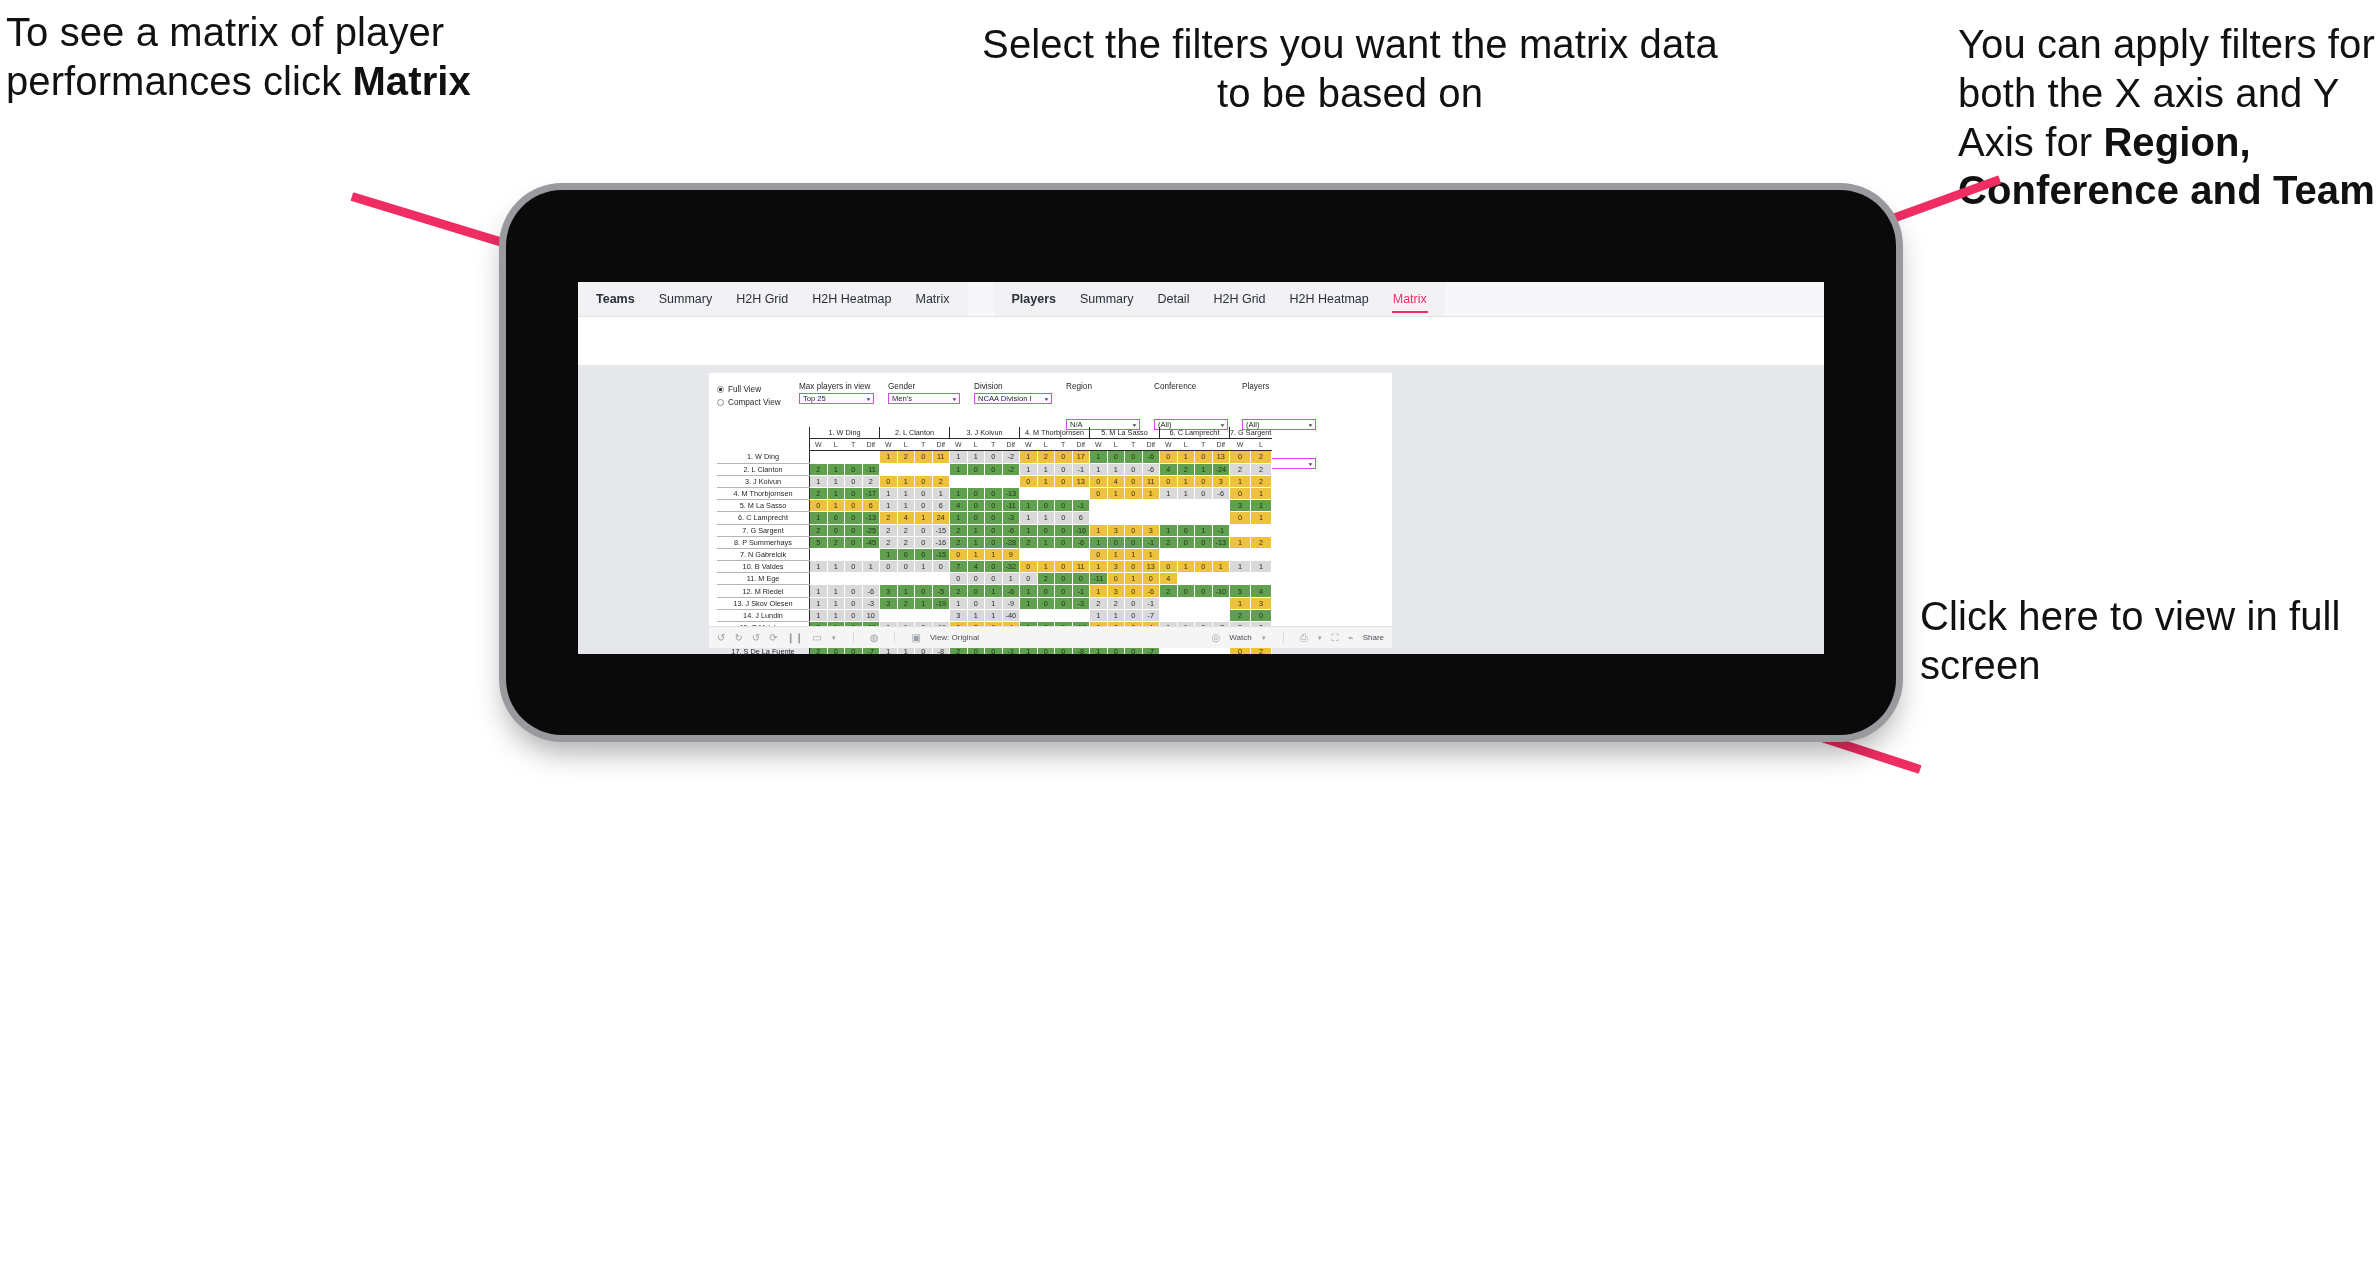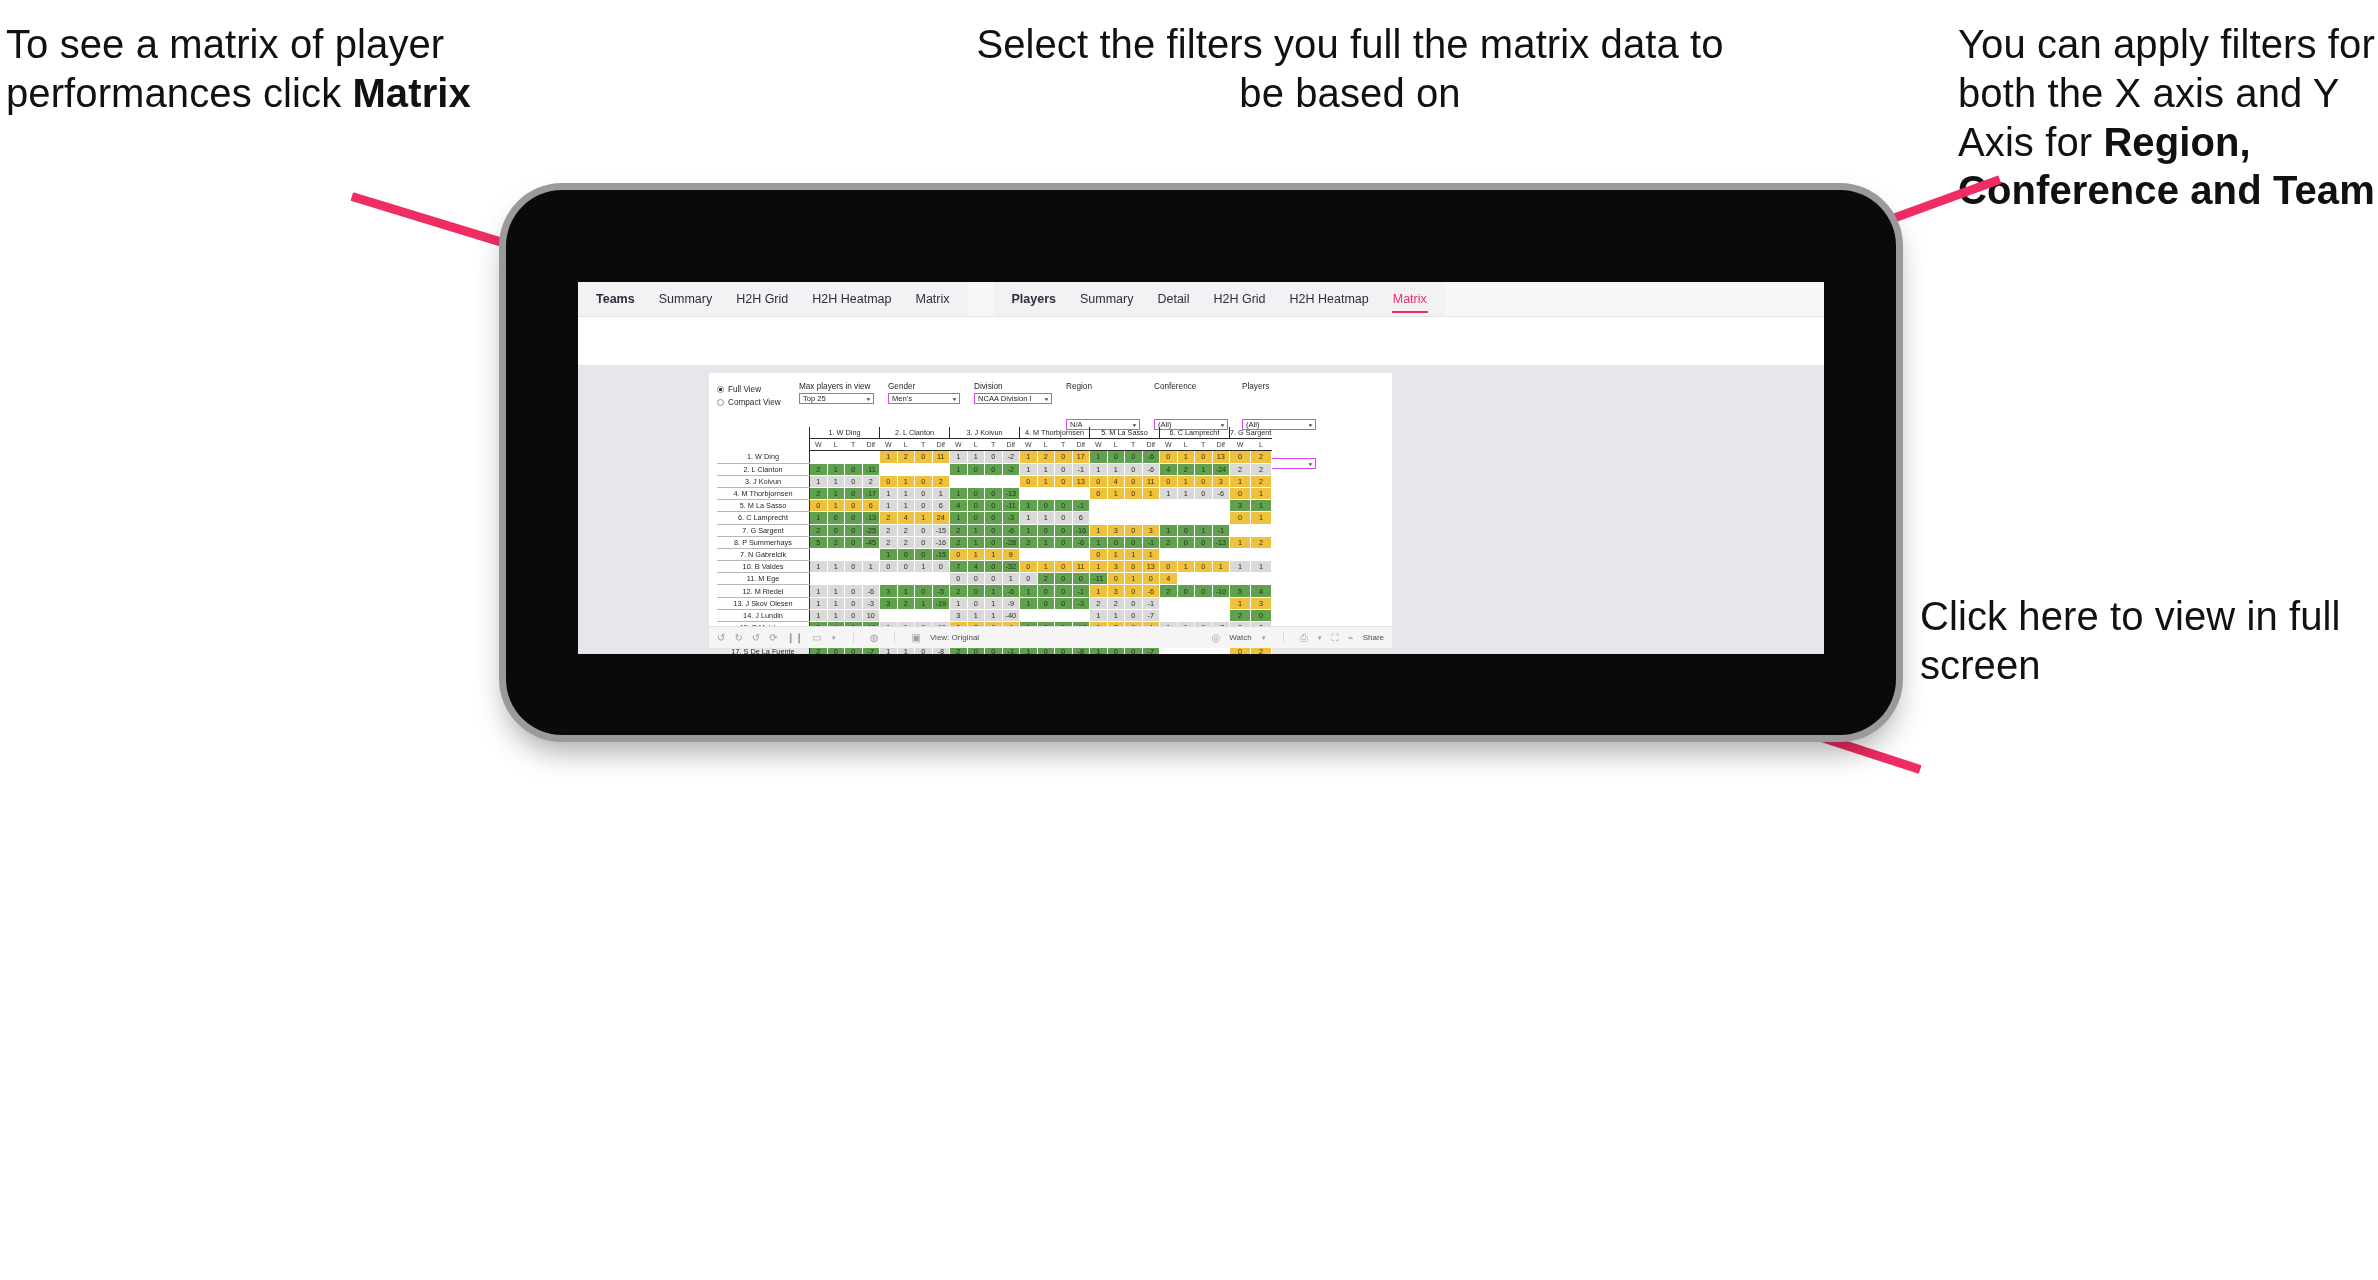--- a/index.html
+++ b/index.html
@@ -1,21 +1,21 @@
 <!DOCTYPE html>
 <html><head>
 <meta charset="utf-8">
 <style>
   html,body{margin:0;padding:0;}
   body{width:2378px;height:1280px;background:#ffffff;font-family:"Liberation Sans",sans-serif;overflow:hidden;position:relative;}
 
   
   .anno{position:absolute;color:#111;font-size:40px;line-height:1.22;letter-spacing:.1px;}
   .anno b{font-weight:700;}
-  #anno-matrix{left:6px;top:20px;width:520px;}
+  #anno-matrix{left:6px;top:8px;width:520px;}
   #anno-filters{left:965px;top:20px;width:770px;text-align:center;}
   #anno-axis{left:1958px;top:20px;width:420px;}
   #anno-full{left:1920px;top:592px;width:450px;}
 
   .arrow{position:absolute;transform-origin:0 0;}
   .arrow .shaft{position:absolute;height:9px;background:#ef2d63;border-radius:1px;left:0;top:-4.5px;}
   .arrow .head{position:absolute;width:0;height:0;border-left:40px solid #ef2d63;border-top:23px solid transparent;border-bottom:23px solid transparent;top:-23px;}
 
   
   #tablet{position:absolute;left:506px;top:190px;width:1390px;height:545px;}
@@ -75,21 +75,21 @@
   #btmbar .ic{color:#9b9ea4;font-size:10px;line-height:1;}
   #btmbar .div{width:1px;height:11px;background:#d8d9dc;margin:0 7px;}
   #btmbar .sp{flex:1;}
   #btmbar .lab{color:#4a4e55;font-size:8px;}
 </style>
 </head>
 <body>
 
 <div class="anno" id="anno-matrix"><span>To see a matrix of player performances click </span><b>Matrix</b></div>
 
-<div class="anno" id="anno-filters">Select the filters you full the matrix data to be based on</div>
+<div class="anno" id="anno-filters">Select the filters you want the matrix data to be based on</div>
 
 <div class="anno" id="anno-axis"><span>You  can apply filters for both the X axis and Y Axis for </span><b>Region, Conference and Team</b></div>
 
 <div class="anno" id="anno-full">Click here to view in full screen</div>
 
 <div class="arrow" style="left:352px;top:196px;transform:rotate(17deg);">
   <div class="shaft" style="width:860px;"></div>
     <div class="head" style="left:858px;"></div>
 </div>
 <div class="arrow" style="left:1455px;top:190px;transform:rotate(62deg);">

